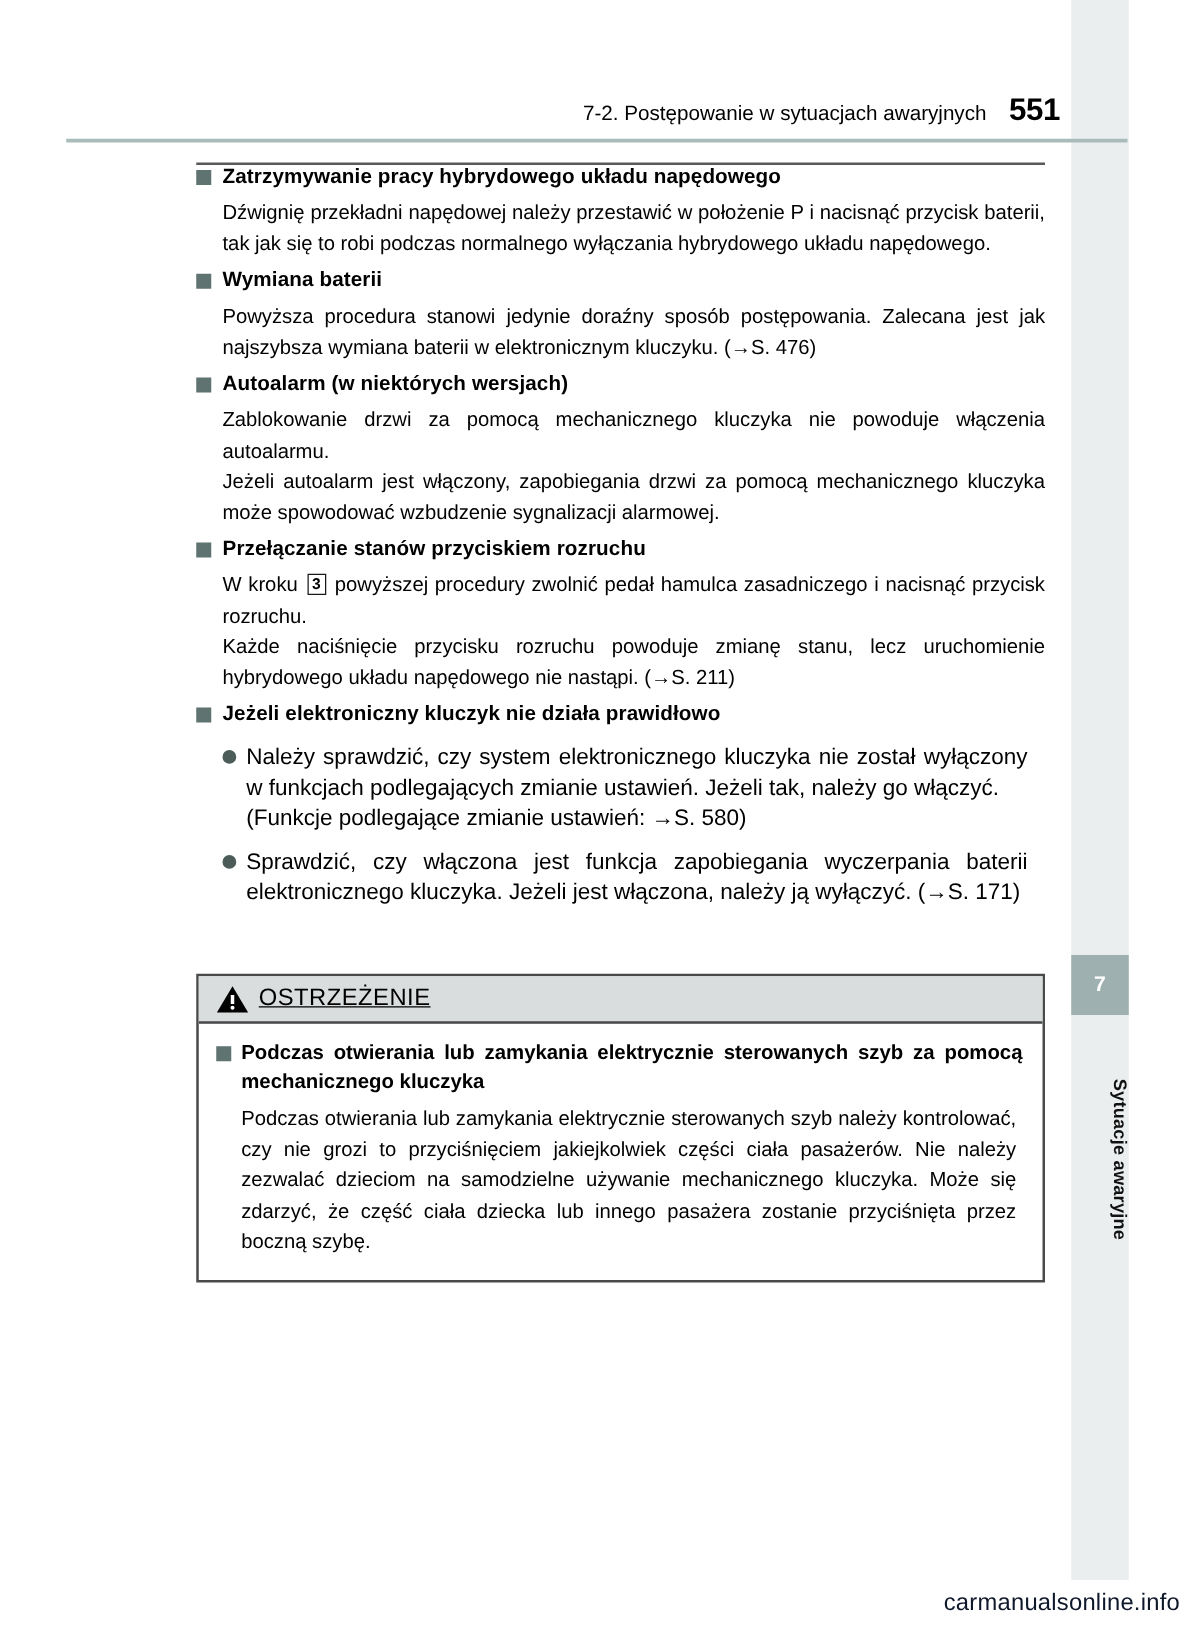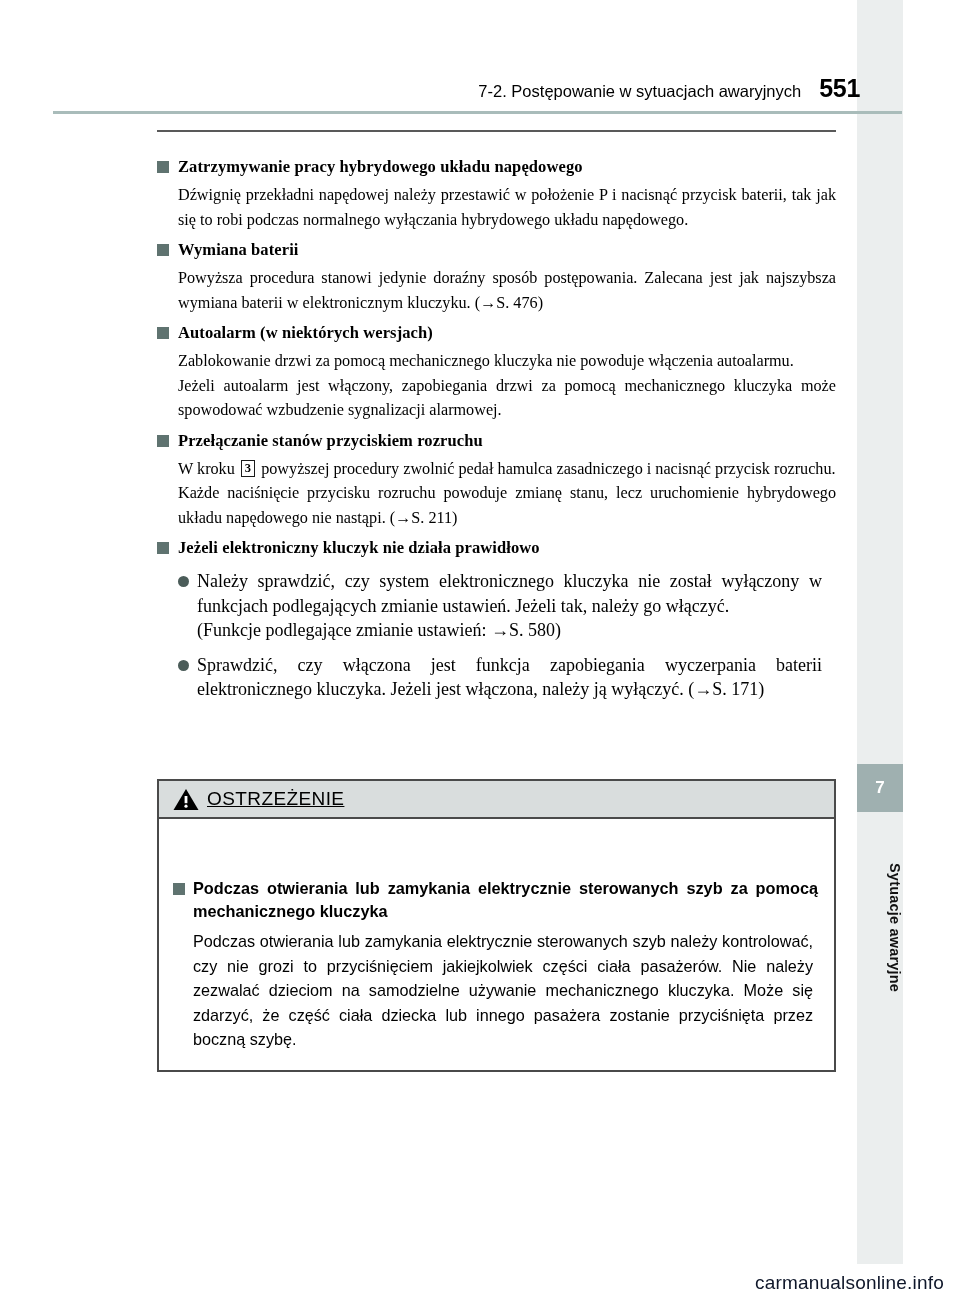--- a/index.html
+++ b/index.html
@@ -58,21 +58,21 @@
     writing-mode: vertical-rl;
     text-orientation: mixed;
     display: flex;
     align-items: flex-start;
     justify-content: center;
   }
 
   
   .hdr-row {
     position: absolute;
-    left: 70px;
+    left: 58px;
     top: 74px;
     width: 790px;
     height: 30px;
     display: flex;
     align-items: baseline;
     justify-content: flex-end;
     text-align: center;
   }
   .hdr-title {
     font-size: 16.5px;
@@ -99,23 +99,22 @@
     top: 130px;
     width: 679px;
     height: 2px;
     background: #595959;
   }
 
   
   .body-col {
     position: absolute;
     left: 157px;
-    top: 149px;
+    top: 124px;
     width: 679px;
-    font-family: Liberation Serif, serif;
   }
 
   .head-item {
     display: flex;
     align-items: flex-start;
     margin-top: 6px;
   }
   .sq {
     width: 12px;
     height: 12px;
@@ -199,22 +198,21 @@
     width: 26px;
     height: 23px;
     margin-right: 8px;
     flex: 0 0 26px;
   }
   .warn-hd-txt {
     font-size: 19px;
     letter-spacing: 0.4px;
   }
   .warn-body {
-    padding: 29px 16px 18px 14px;
-    margin-top: 29px;
+    padding: 12px 16px 18px 14px;
   }
   .warn-head-item {
     display: flex;
     align-items: flex-start;
   }
   .warn-sq {
     width: 12px;
     height: 12px;
     background: #5f7370;
     flex: 0 0 12px;

